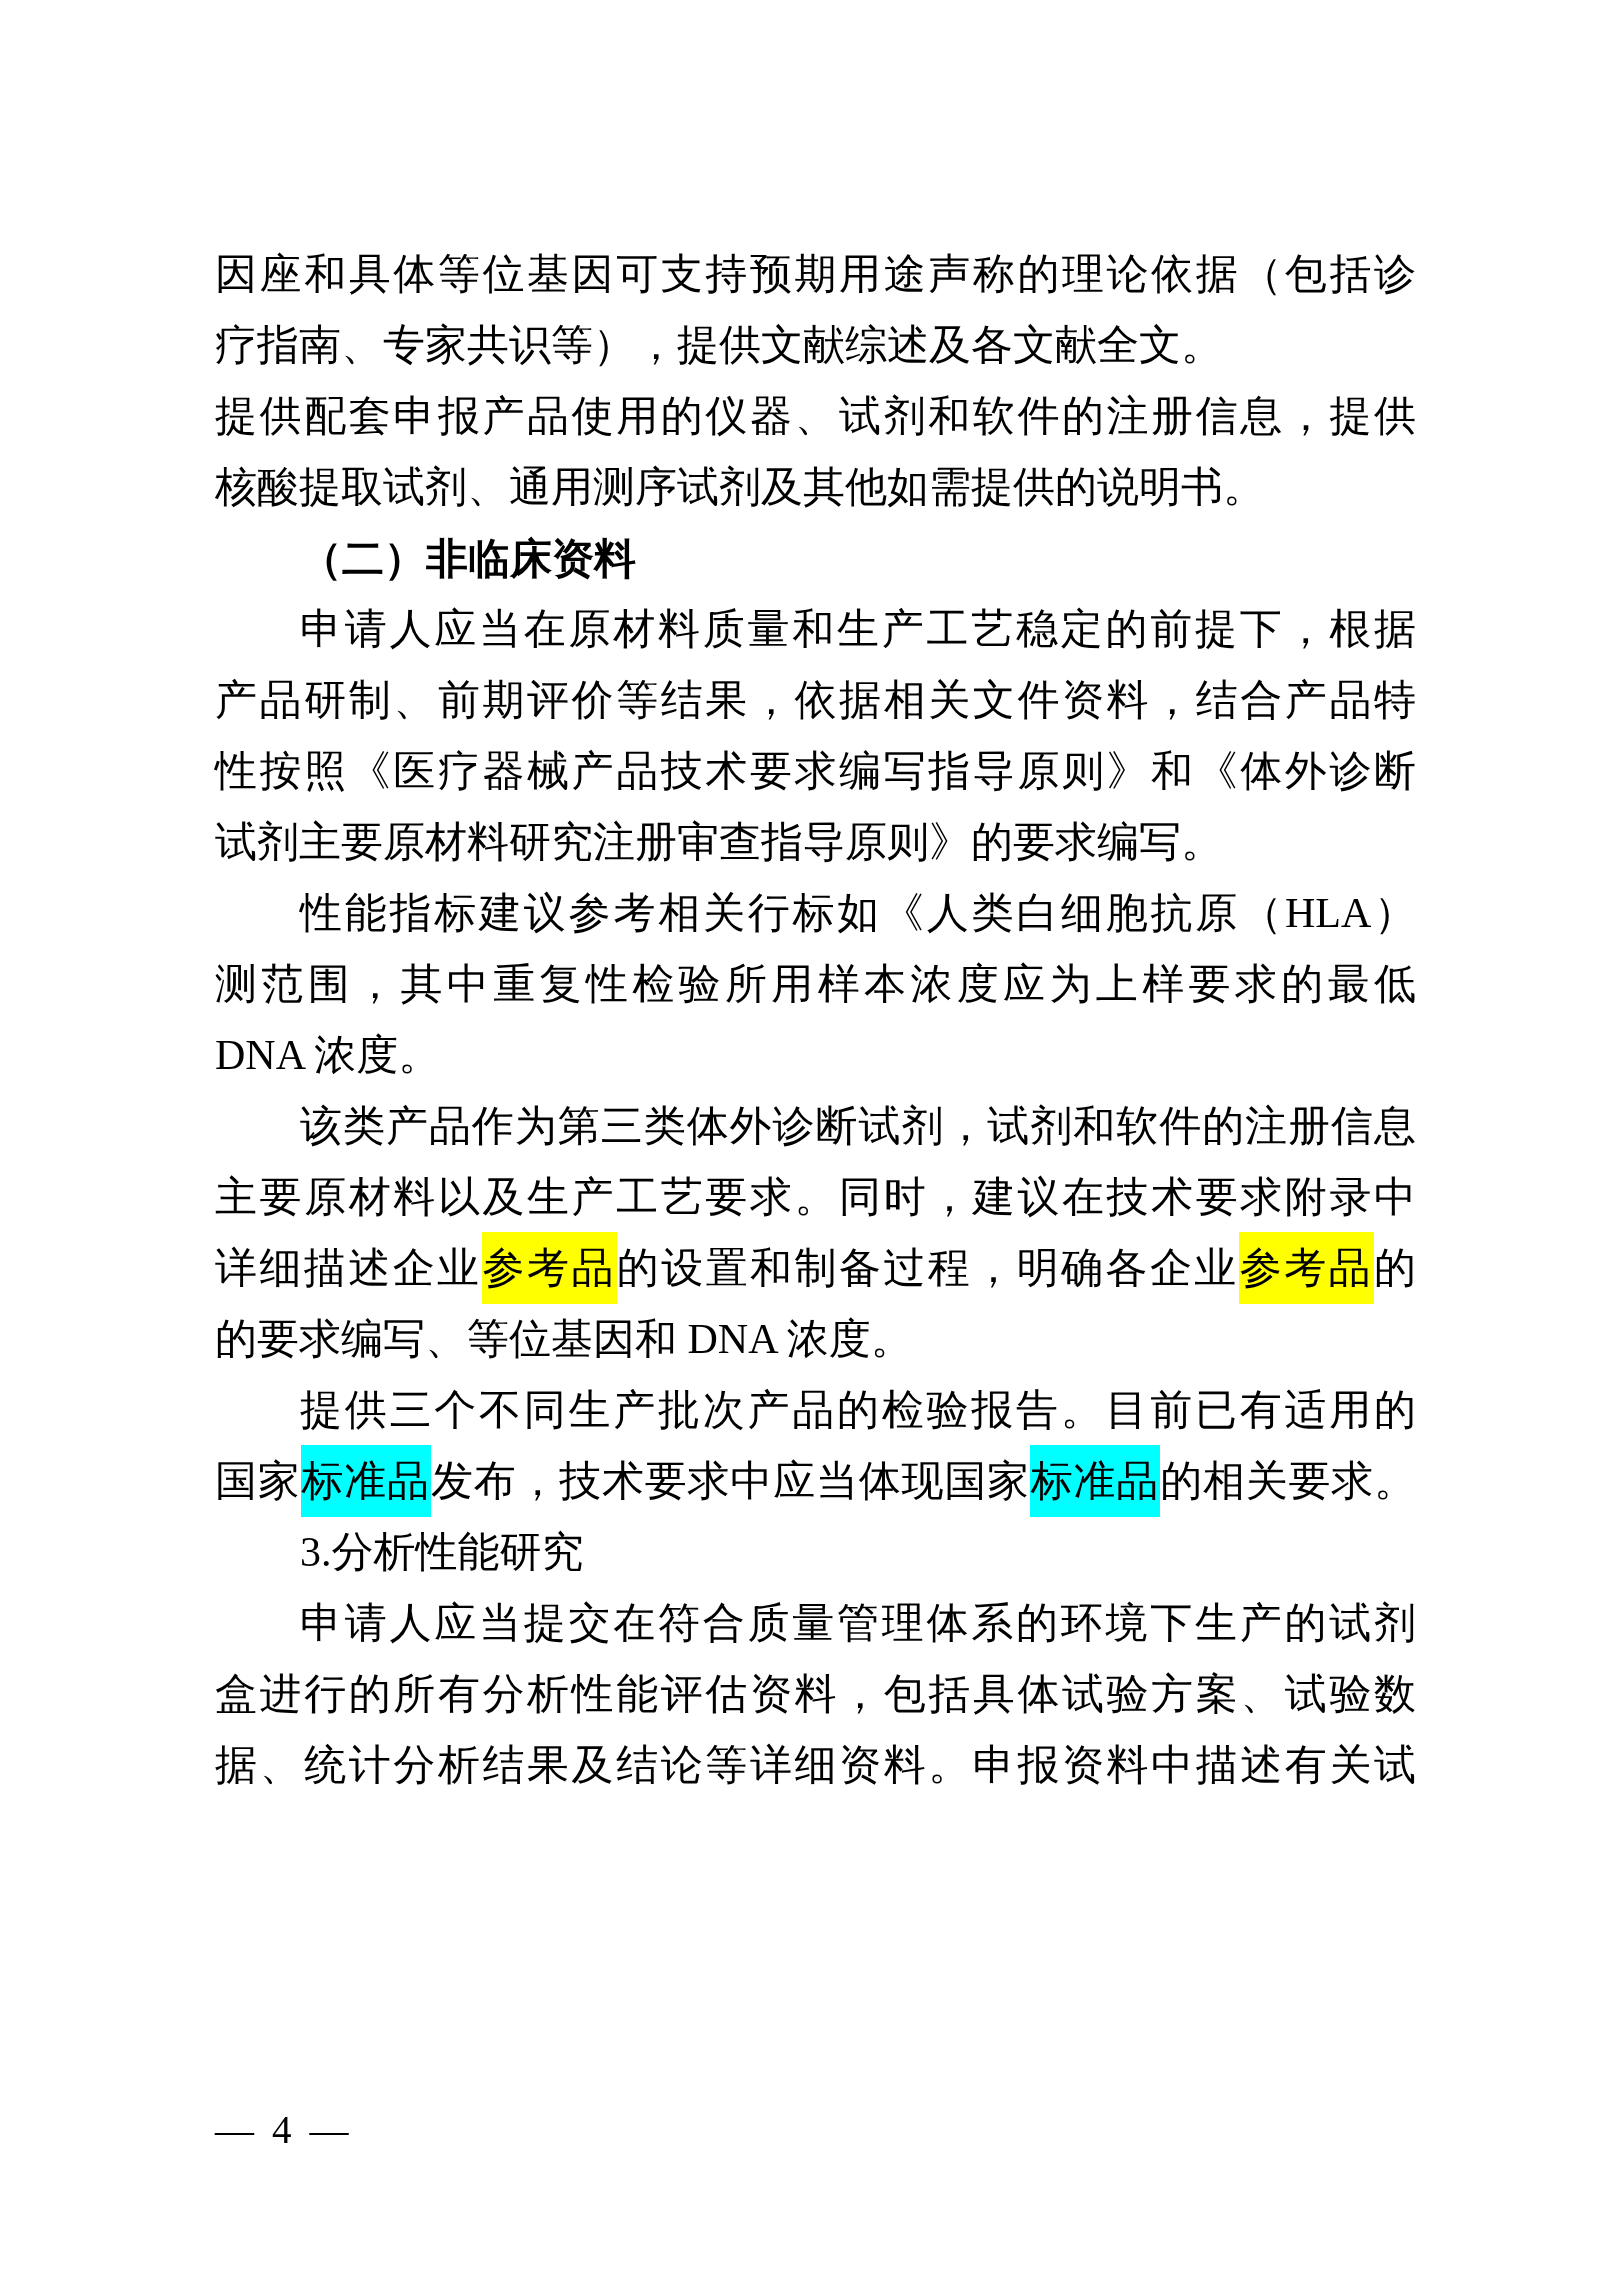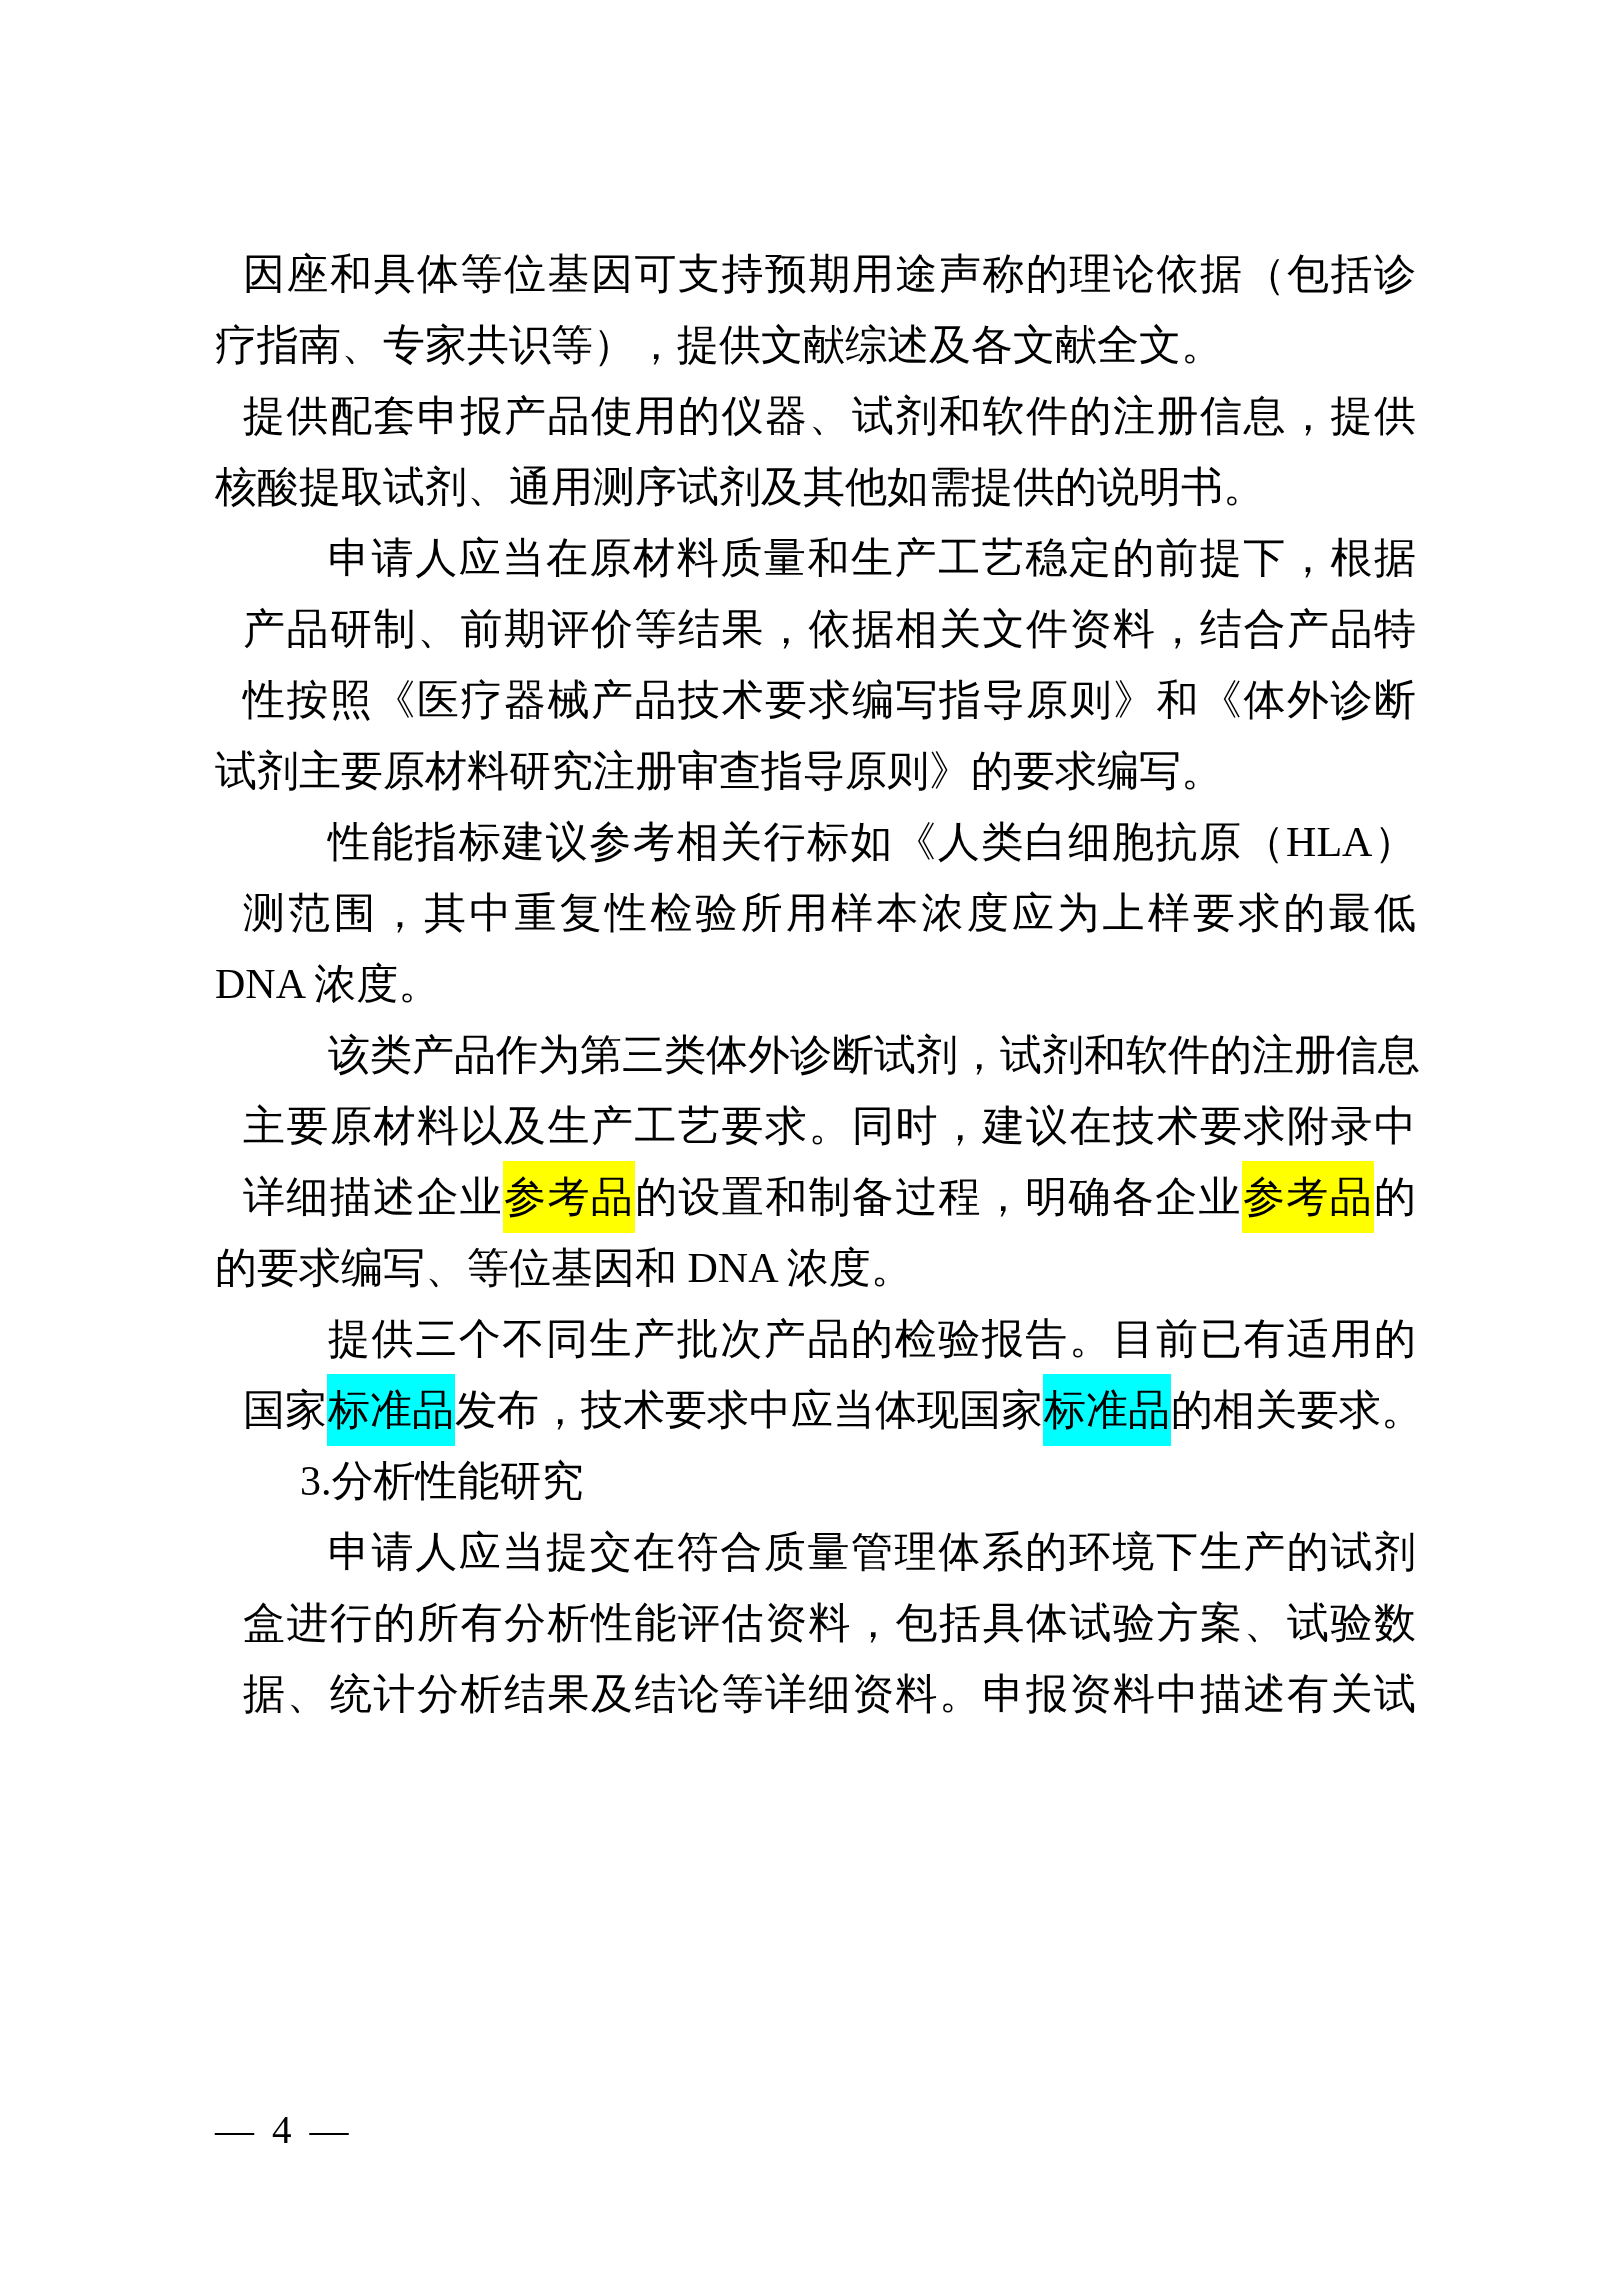--- a/index.html
+++ b/index.html
@@ -27,21 +27,20 @@
     line-height: 71px;
     height: 71px;
     color: #000000;
     text-align: justify;
     text-justify: inter-character;
     text-align-last: left;
     white-space: nowrap;
   }
   .line.fill {
     text-align-last: justify;
-    margin-left: 28px;
   }
   .line.indent {
     text-indent: 85px;
   }
   .line.heading {
     font-family: "Liberation Sans", "DejaVu Sans", sans-serif;
     font-weight: 700;
   }
   .hl {
     padding: 13.3px 1px;
@@ -58,20 +57,21 @@
 </style>
 </head>
 <body>
 
 <div class="page">
   <div class="content">
       <div class="line fill"><span>因座和具体等位基因可支持预期用途声称的理论依据（包括诊</span></div>
       <div class="line"><span>疗指南、专家共识等），提供文献综述及各文献全文。</span></div>
       <div class="line fill"><span>提供配套申报产品使用的仪器、试剂和软件的注册信息，提供</span></div>
       <div class="line"><span>核酸提取试剂、通用测序试剂及其他如需提供的说明书。</span></div>
+      <div class="line heading indent"><span>（二）非临床资料</span></div>
       <div class="line indent fill"><span>申请人应当在原材料质量和生产工艺稳定的前提下，根据</span></div>
       <div class="line fill"><span>产品研制、前期评价等结果，依据相关文件资料，结合产品特</span></div>
       <div class="line fill"><span>性按照《医疗器械产品技术要求编写指导原则》和《体外诊断</span></div>
       <div class="line"><span>试剂主要原材料研究注册审查指导原则》的要求编写。</span></div>
       <div class="line indent fill"><span>性能指标建议参考相关行标如《人类白细胞抗原（HLA）</span></div>
       <div class="line fill"><span>测范围，其中重复性检验所用样本浓度应为上样要求的最低</span></div>
       <div class="line"><span>DNA 浓度。</span></div>
       <div class="line indent fill"><span>该类产品作为第三类体外诊断试剂，试剂和软件的注册信息</span></div>
       <div class="line fill"><span>主要原材料以及生产工艺要求。同时，建议在技术要求附录中</span></div>
       <div class="line fill"><span>详细描述企业</span><span class="hl" style="background-color: rgb(255, 255, 0);">参考品</span><span>的设置和制备过程，明确各企业</span><span class="hl" style="background-color: rgb(255, 255, 0);">参考品</span><span>的</span></div>

